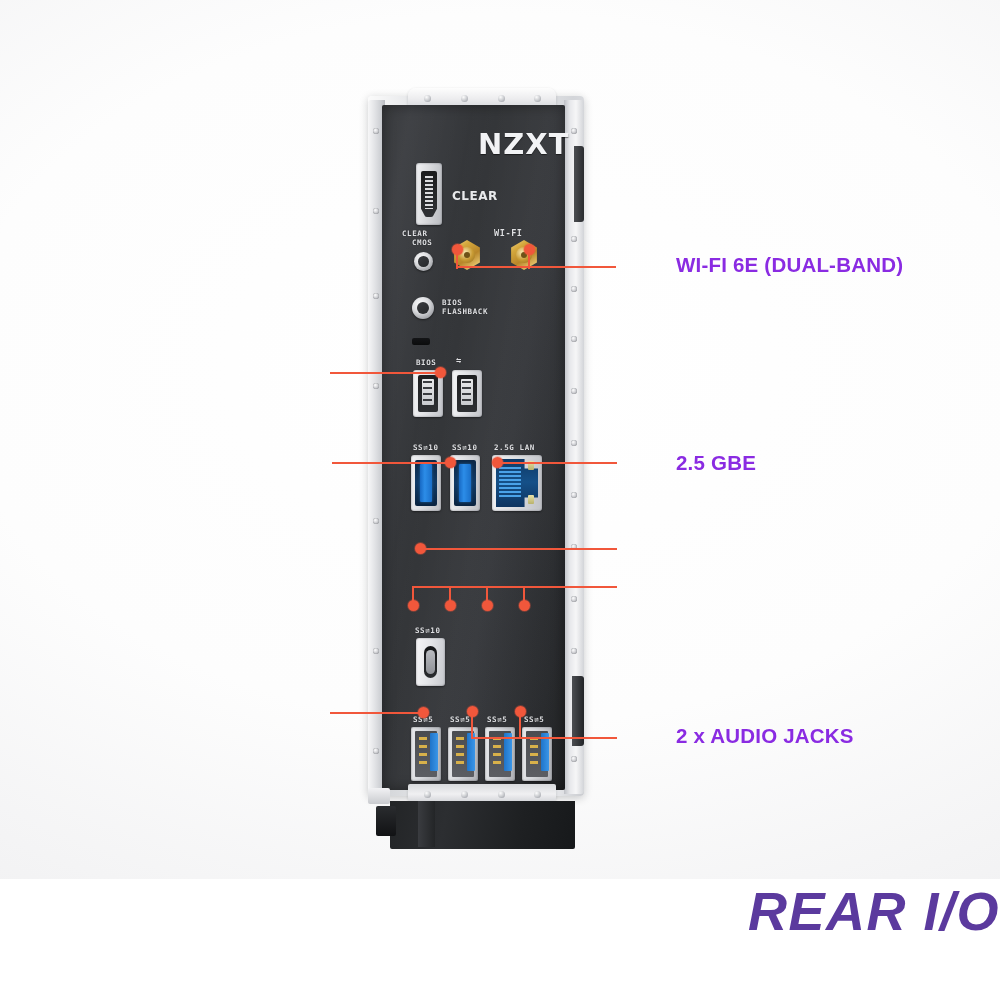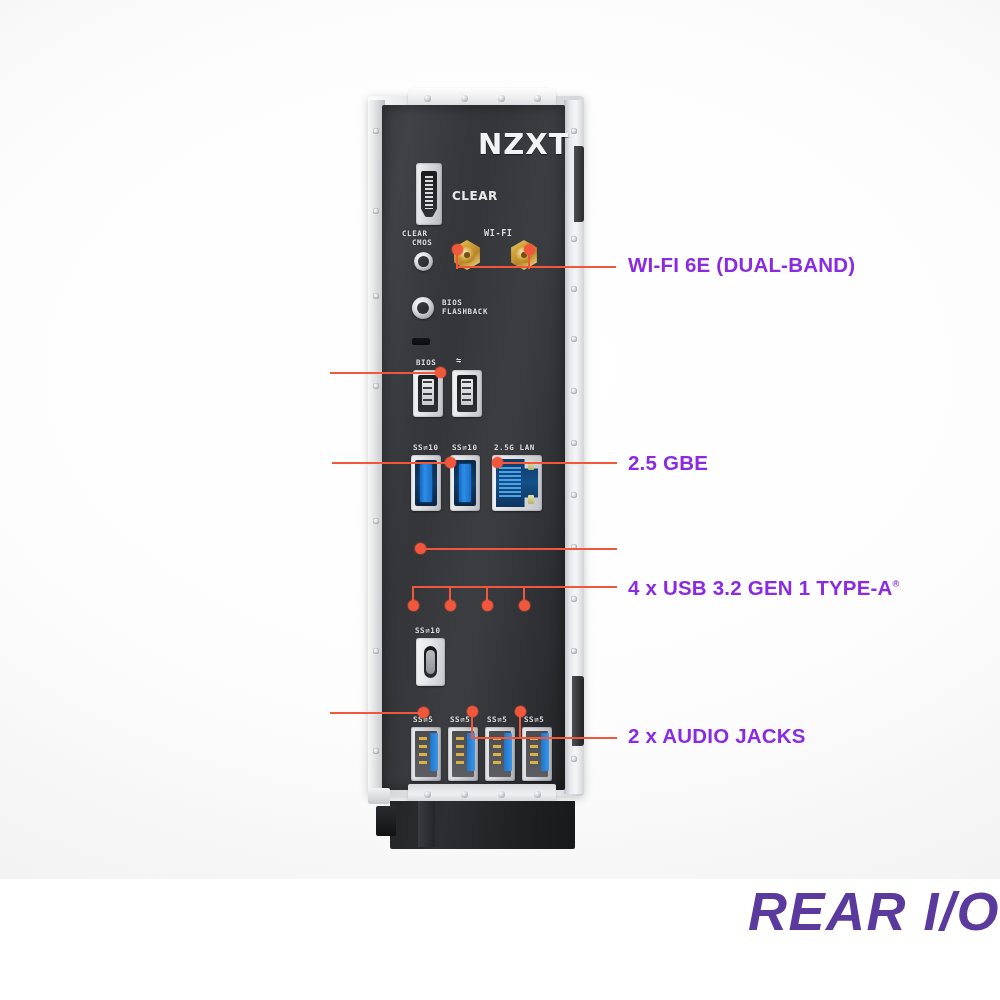--- a/index.html
+++ b/index.html
@@ -524,21 +524,21 @@
   
   .callout {
     position: absolute;
     font-family: "Liberation Sans", sans-serif;
     font-weight: bold;
     font-size: 20.5px;
     letter-spacing: 0.2px;
     color: #8a2be2;
     white-space: nowrap;
   }
-  .callout.right { text-align: left; }
+  .callout.right { text-align: left; margin-left: 48px; }
   .callout.left  { text-align: right; }
   .callout sup {
     font-size: 9px;
     vertical-align: super;
     letter-spacing: 0;
   }
 
   
   #title {
     position: absolute;
@@ -603,21 +603,21 @@
       <div class="hdmi">
         <div class="hdmi-inner"></div>
         <div class="hdmi-pins"></div>
       </div>
       <div class="hdmi-logo">CLEAR</div>
 
       <div class="silk" style="left:20px; top:124px;">CLEAR</div>
       <div class="silk" style="left:30px; top:133px;">CMOS</div>
       <div class="btn-round" style="left:32px; top:147px; width:19px; height:19px;"></div>
 
-      <div class="silk lg" style="left:102px; top:124px;">WI-FI</div>
+      <div class="silk lg" style="left:112px; top:124px;">WI-FI</div>
       <div class="wifi-ant" style="left:70px; top:135px;">
         <div class="hex"></div>
         <div class="ring"></div>
         <div class="core"></div>
       </div>
       <div class="wifi-ant" style="left:127px; top:135px;">
         <div class="hex"></div>
         <div class="ring"></div>
         <div class="core"></div>
       </div>
@@ -754,23 +754,20 @@
 
   <div class="dot" style="left:408px; top:600px;"></div>
   <div class="dot" style="left:445px; top:600px;"></div>
   <div class="dot" style="left:482px; top:600px;"></div>
   <div class="dot" style="left:519px; top:600px;"></div>
   <div class="lead-v" style="left:412px; top:586px; height:20px;"></div>
   <div class="lead-v" style="left:449px; top:586px; height:20px;"></div>
   <div class="lead-v" style="left:486px; top:586px; height:20px;"></div>
   <div class="lead-v" style="left:523px; top:586px; height:20px;"></div>
   <div class="lead" style="left:412px; top:586px; width:205px;"></div>
-  <div class="callout right" style="left:628px; top:576px;">
-    <span>4 x USB 3.2 GEN 1 TYPE-A</span><sup>®</sup>
-  </div>
 
   <div class="dot" style="left:418px; top:707px;"></div>
   <div class="lead" style="left:330px; top:712px; width:93px;"></div>
 
   <div class="dot" style="left:467px; top:706px;"></div>
   <div class="dot" style="left:515px; top:706px;"></div>
   <div class="lead-v" style="left:471px; top:711px; height:28px;"></div>
   <div class="lead-v" style="left:519px; top:711px; height:28px;"></div>
   <div class="lead" style="left:471px; top:737px; width:146px;"></div>
   <div class="callout right" style="left:628px; top:724px;">

